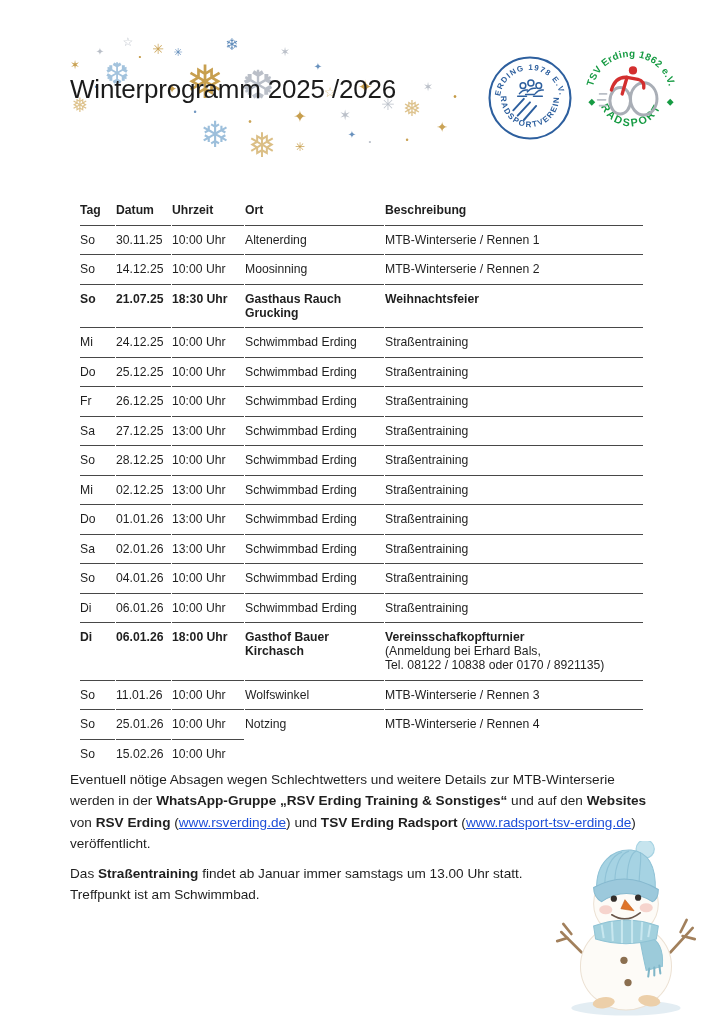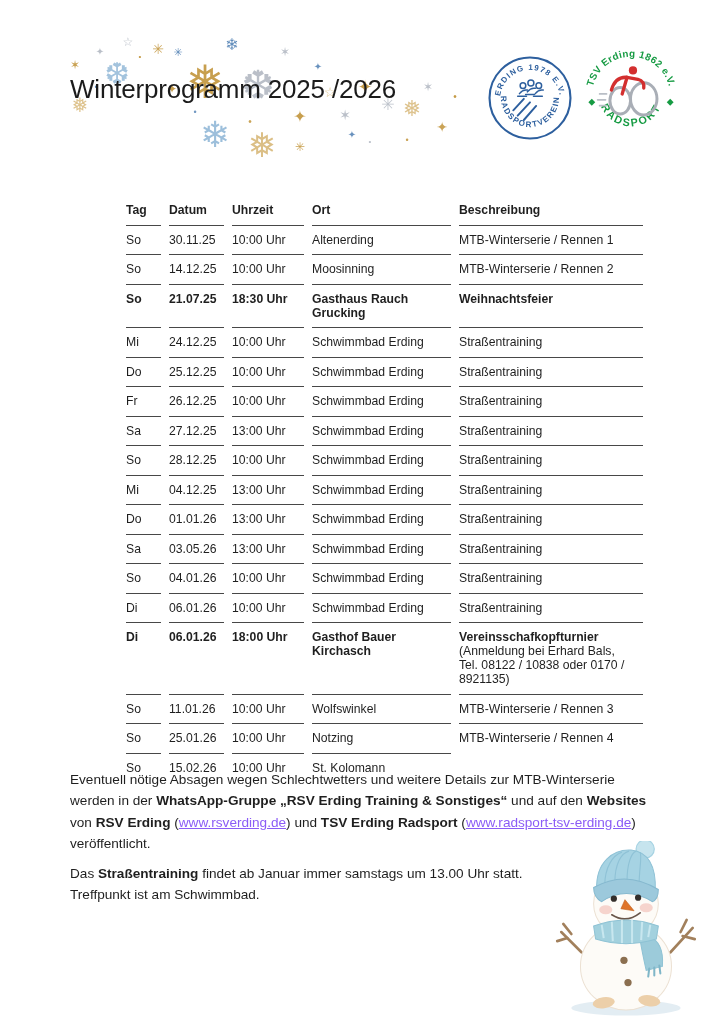--- a/index.html
+++ b/index.html
@@ -13,32 +13,32 @@
   .title{
     position:absolute;left:70px;top:74px;margin:0;z-index:2;
     font-size:26px;font-weight:400;letter-spacing:-0.2px;color:#1b1b1b;white-space:nowrap;
   }
   .logos svg{position:absolute;z-index:2;}
   #logo-rsv{left:486px;top:49px;width:88px;height:98px;}
   #logo-tsv{left:582px;top:41px;width:98px;height:102px;}
 
   
   .schedule{position:absolute;left:75px;top:196px;width:568px;z-index:2;font-size:12.2px;line-height:14px;}
-  .trow{display:grid;grid-template-columns:35px 55px 72px 139px 1fr;column-gap:8px;padding-left:5px;margin-left:46px;}
+  .trow{display:grid;grid-template-columns:35px 55px 72px 139px 1fr;column-gap:1px;padding-left:5px;}
   .cell{padding:7px 0 7.5px 0;}
   .thead .cell{font-weight:700;}
   .tbody .cell{border-top:1px solid #474747;}
   .trow.bold{font-weight:700;}
   .sub{font-weight:400;}
 
   
   .note{position:absolute;left:70px;width:588px;margin:0;z-index:2;font-size:13.6px;line-height:21.4px;}
   #note1{top:769px;}
   #note2{top:863px;}
-  a.link{color:#8b5cf6;text-decoration:underline;cursor:pointer;}
+  a.link{color:#1d4ed8;text-decoration:underline;cursor:pointer;}
 
   #snowman{position:absolute;left:551px;top:841px;width:154px;height:178px;z-index:1;}
 </style>
 </head>
 <body>
 
 <div class="page">
 
   <div class="decor" id="decor">
       <span style="left: 20px; top: 43px; font-size: 12px; color: rgb(197, 154, 69); opacity: 0.95;">✶</span>
@@ -279,21 +279,21 @@
           </div>
           <div class="cell">
             <div>Straßentraining</div>
           </div>
         </div>
         <div class="trow">
           <div class="cell">
             <div>Mi</div>
           </div>
           <div class="cell">
-            <div>04.12.25</div>
+            <div>02.12.25</div>
           </div>
           <div class="cell">
             <div>13:00 Uhr</div>
           </div>
           <div class="cell">
             <div>Schwimmbad Erding</div>
           </div>
           <div class="cell">
             <div>Straßentraining</div>
           </div>
@@ -313,21 +313,21 @@
           </div>
           <div class="cell">
             <div>Straßentraining</div>
           </div>
         </div>
         <div class="trow">
           <div class="cell">
             <div>Sa</div>
           </div>
           <div class="cell">
-            <div>03.05.26</div>
+            <div>02.01.26</div>
           </div>
           <div class="cell">
             <div>13:00 Uhr</div>
           </div>
           <div class="cell">
             <div>Schwimmbad Erding</div>
           </div>
           <div class="cell">
             <div>Straßentraining</div>
           </div>
@@ -422,23 +422,20 @@
         </div>
         <div class="trow">
           <div class="cell">
             <div>So</div>
           </div>
           <div class="cell">
             <div>15.02.26</div>
           </div>
           <div class="cell">
             <div>10:00 Uhr</div>
-          </div>
-          <div class="cell">
-            <div>St. Kolomann</div>
           </div>
         </div>
       </div>
   </div>
 
   <p class="note" id="note1"><span>Eventuell nötige Absagen wegen Schlechtwetters und weitere Details zur MTB-Winterserie werden in der </span><span style="font-weight: 700;">WhatsApp-Gruppe „RSV Erding Training &amp; Sonstiges“</span><span> und auf den </span><span style="font-weight: 700;">Websites</span><span> von </span><span style="font-weight: 700;">RSV Erding</span><span> (</span><a class="link">www.rsverding.de</a><span>) und </span><span style="font-weight: 700;">TSV Erding Radsport</span><span> (</span><a class="link">www.radsport-tsv-erding.de</a><span>) veröffentlicht.</span></p>
   <p class="note" id="note2"><span>Das </span><span style="font-weight: 700;">Straßentraining</span><span> findet ab Januar immer </span><span style="font-weight: 400;">samstags um 13.00 Uhr</span><span> statt.</span><br><span>Treffpunkt ist am Schwimmbad.</span></p>
 
   <svg id="snowman" viewBox="0 0 152 176">
     <ellipse cx="74" cy="165" rx="54" ry="7.5" fill="#e3edf3"></ellipse>

